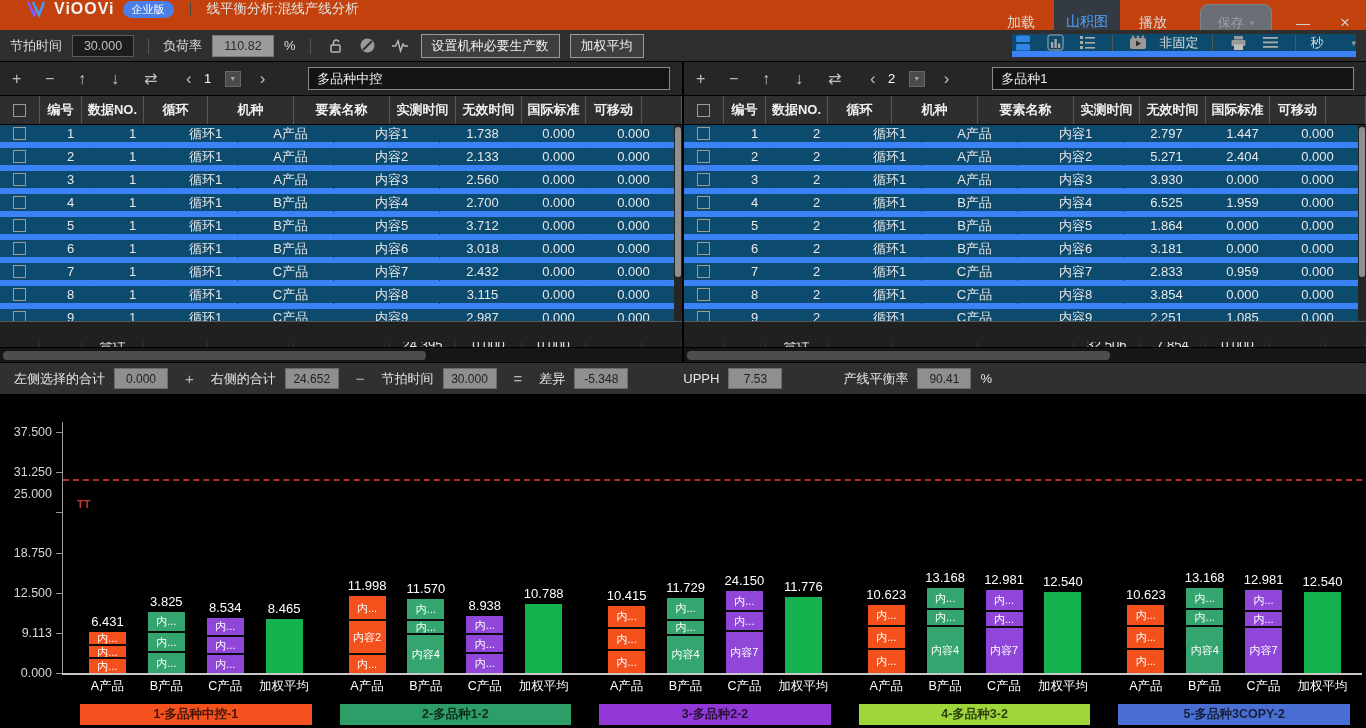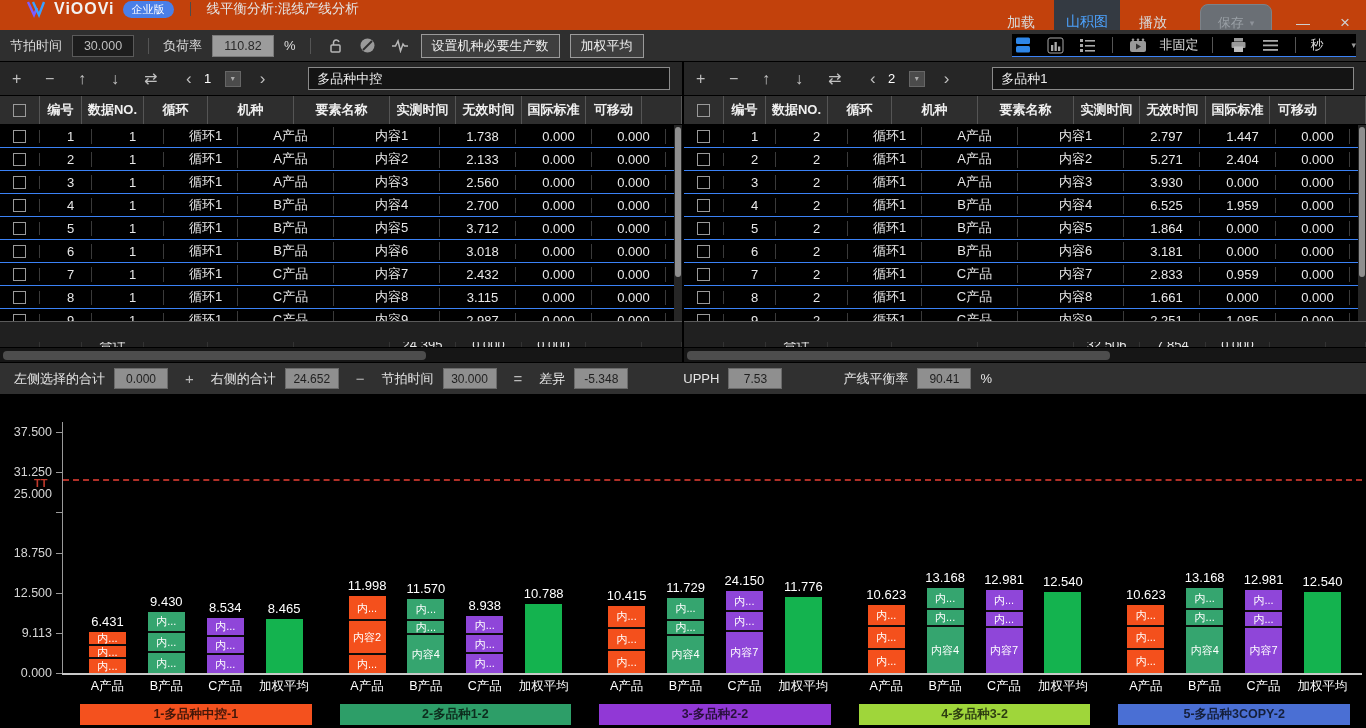--- a/index.html
+++ b/index.html
@@ -39,21 +39,21 @@
   .pt-chev{color:#c0c0c0;font-size:17px;margin:0 9px;}
   .pt-page{color:#fff;font-size:13px;min-width:14px;text-align:center;}
   .pt-drop{width:16px;height:16px;background:#4b4b4b;border:1px solid #666;color:#aaa;font-size:8px;display:flex;align-items:center;justify-content:center;margin:0 10px;}
   .pt-name{flex:1;margin-left:34px;height:23px;background:#141414;border:1px solid #8a8a8a;color:#eee;font-size:13px;padding:0 8px;}
 
   .trow{display:grid;grid-template-columns:40px 42px 62px 64px 86px 96px 66px 66px 64px 56px 1fr;}
   .cell{display:flex;align-items:center;justify-content:center;border-right:1px solid #3a3a3a;overflow:hidden;color:#e8e8e8;font-size:13px;white-space:nowrap;}
   .thead{height:29px;flex:0 0 29px;background:#2e2e2e;border-bottom:1px solid #000;}
   .thead .cell{font-weight:600;color:#f0f0f0;border-right:1px solid #555;}
   .rows{height:196px;flex:0 0 196px;overflow:hidden;}
-  .tr{height:23px;border-bottom:1px solid #3b82f6;background:#000000;}
+  .tr{height:23px;border-bottom:6px solid #3b82f6;background:#0c4a6e;}
   .tfoot{height:26px;flex:0 0 26px;background:#202020;border-top:1px solid #5a5a5a;}
   .tfoot .cell{border-right:1px solid #333;margin-top:20px;}
   .cb{width:13px;height:13px;border:1px solid #9a9a9a;background:transparent;}
   .attr-cell{justify-content:flex-start;padding-left:5px;color:#fff;border-right:none;}
   .vscroll{position:absolute;right:0;top:63px;width:8px;height:196px;background:#262626;}
   .vthumb{position:absolute;top:2px;left:1px;width:6px;height:150px;background:#8f8f8f;border-radius:3px;}
   .hscroll{height:15px;flex:0 0 15px;background:#161616;border-top:1px solid #000;position:relative;}
   .hthumb{position:absolute;top:3px;left:3px;height:9px;width:62%;background:#4d4d4d;border-radius:4px;}
 
   
@@ -509,21 +509,21 @@
           </div>
           <div class="trow tr">
             <div class="cell">
               <span class="cb"></span>
             </div>
             <div class="cell">8</div>
             <div class="cell">2</div>
             <div class="cell">循环1</div>
             <div class="cell">C产品</div>
             <div class="cell">内容8</div>
-            <div class="cell">1.661</div>
+            <div class="cell">3.854</div>
             <div class="cell">0.000</div>
             <div class="cell">0.000</div>
             <div class="cell"></div>
           </div>
           <div class="trow tr">
             <div class="cell">
               <span class="cb"></span>
             </div>
             <div class="cell">9</div>
             <div class="cell">2</div>
@@ -588,34 +588,34 @@
       <div class="ytick" style="top: 116.333px;"></div>
       <div class="ylab" style="top: 149.5px;">18.750</div>
       <div class="ytick" style="top: 156.5px;"></div>
       <div class="ylab" style="top: 189.667px;">12.500</div>
       <div class="ytick" style="top: 196.667px;"></div>
       <div class="ylab" style="top: 229.833px;">9.113</div>
       <div class="ytick" style="top: 236.833px;"></div>
       <div class="ylab" style="top: 270px;">0.000</div>
       <div class="ytick" style="top: 277px;"></div>
       <div class="takt" style="top: 83.2px; right: 4px; border-top-color: rgb(176, 48, 40);"></div>
-      <div class="takt-lab" style="top: 81px;">TT</div>
+      <div class="takt-lab" style="top: 102px; margin-left: 43px;">TT</div>
       <div class="cgroups">
         <div class="cgroup">
           <div class="bars">
             <div class="barcell">
               <div class="barval">6.431</div>
               <div class="bar" style="height: 41px; background: rgb(244, 80, 28);">
                 <div class="seg" style="flex: 0 0 34%; background: rgb(244, 80, 28);">内...</div>
                 <div class="seg" style="flex: 0 0 33%; background: rgb(244, 80, 28);">内...</div>
                 <div class="seg" style="flex: 0 0 33%; background: rgb(244, 80, 28);">内...</div>
               </div>
             </div>
             <div class="barcell">
-              <div class="barval">9.430</div>
+              <div class="barval">3.825</div>
               <div class="bar" style="height: 61px; background: rgb(53, 165, 111);">
                 <div class="seg" style="flex: 0 0 34%; background: rgb(53, 165, 111);">内...</div>
                 <div class="seg" style="flex: 0 0 33%; background: rgb(53, 165, 111);">内...</div>
                 <div class="seg" style="flex: 0 0 33%; background: rgb(53, 165, 111);">内...</div>
               </div>
             </div>
             <div class="barcell">
               <div class="barval">8.534</div>
               <div class="bar" style="height: 55px; background: rgb(143, 70, 217);">
                 <div class="seg" style="flex: 0 0 34%; background: rgb(143, 70, 217);">内...</div>

